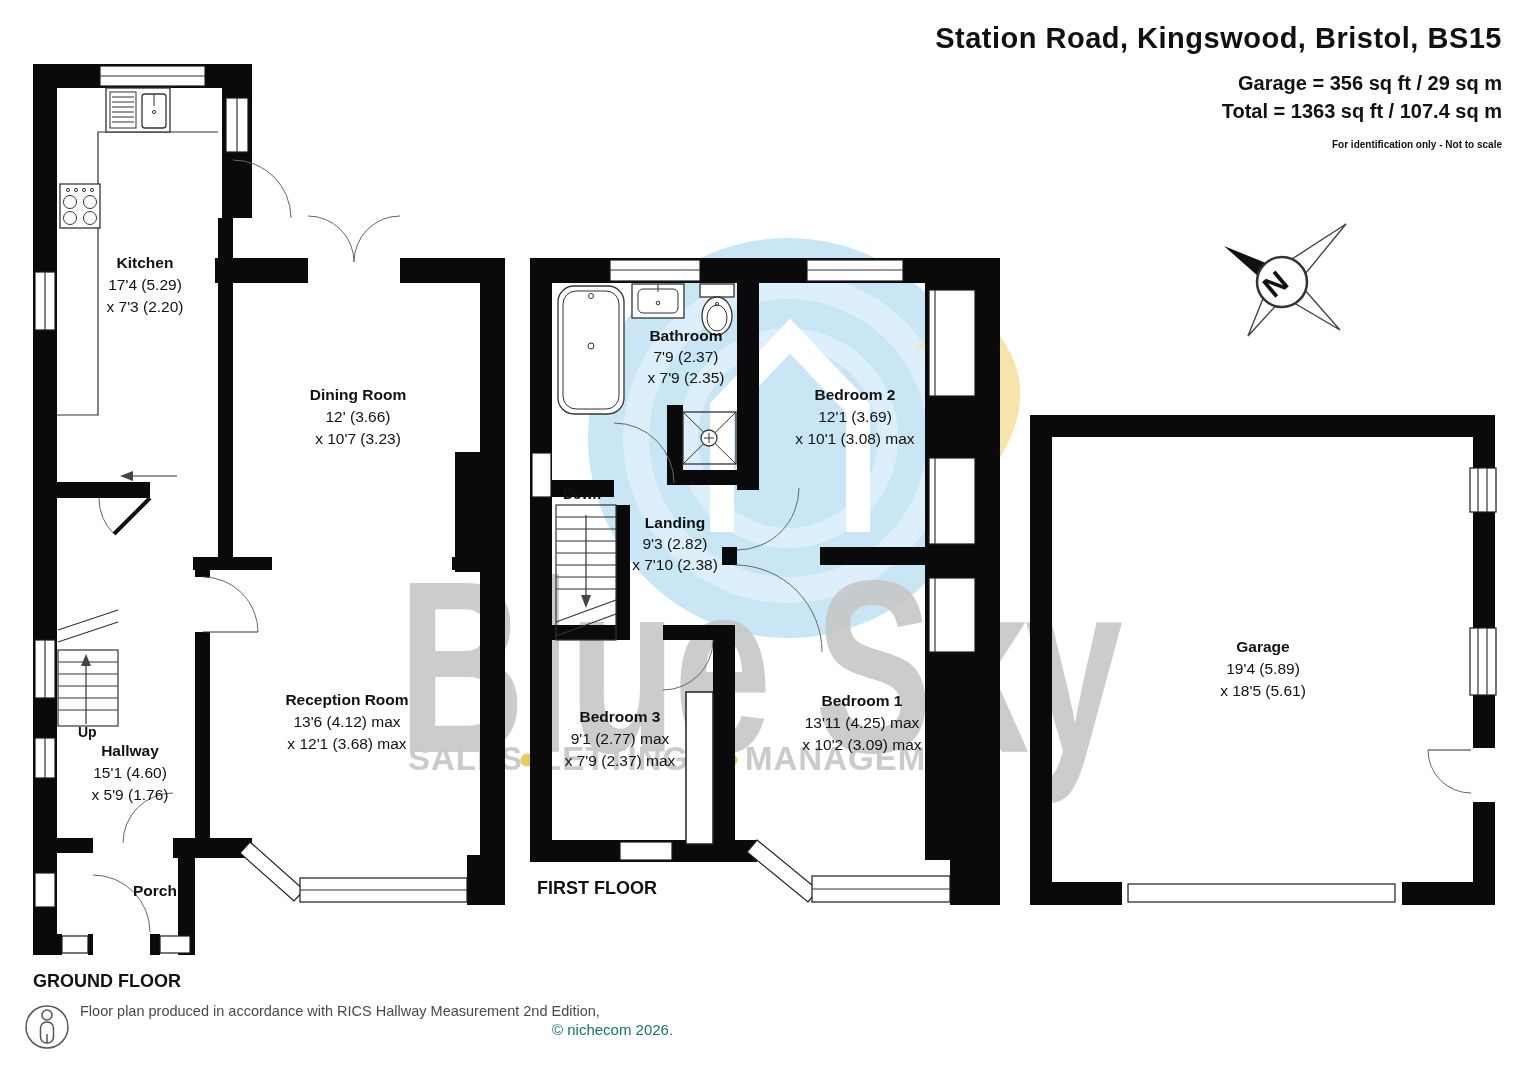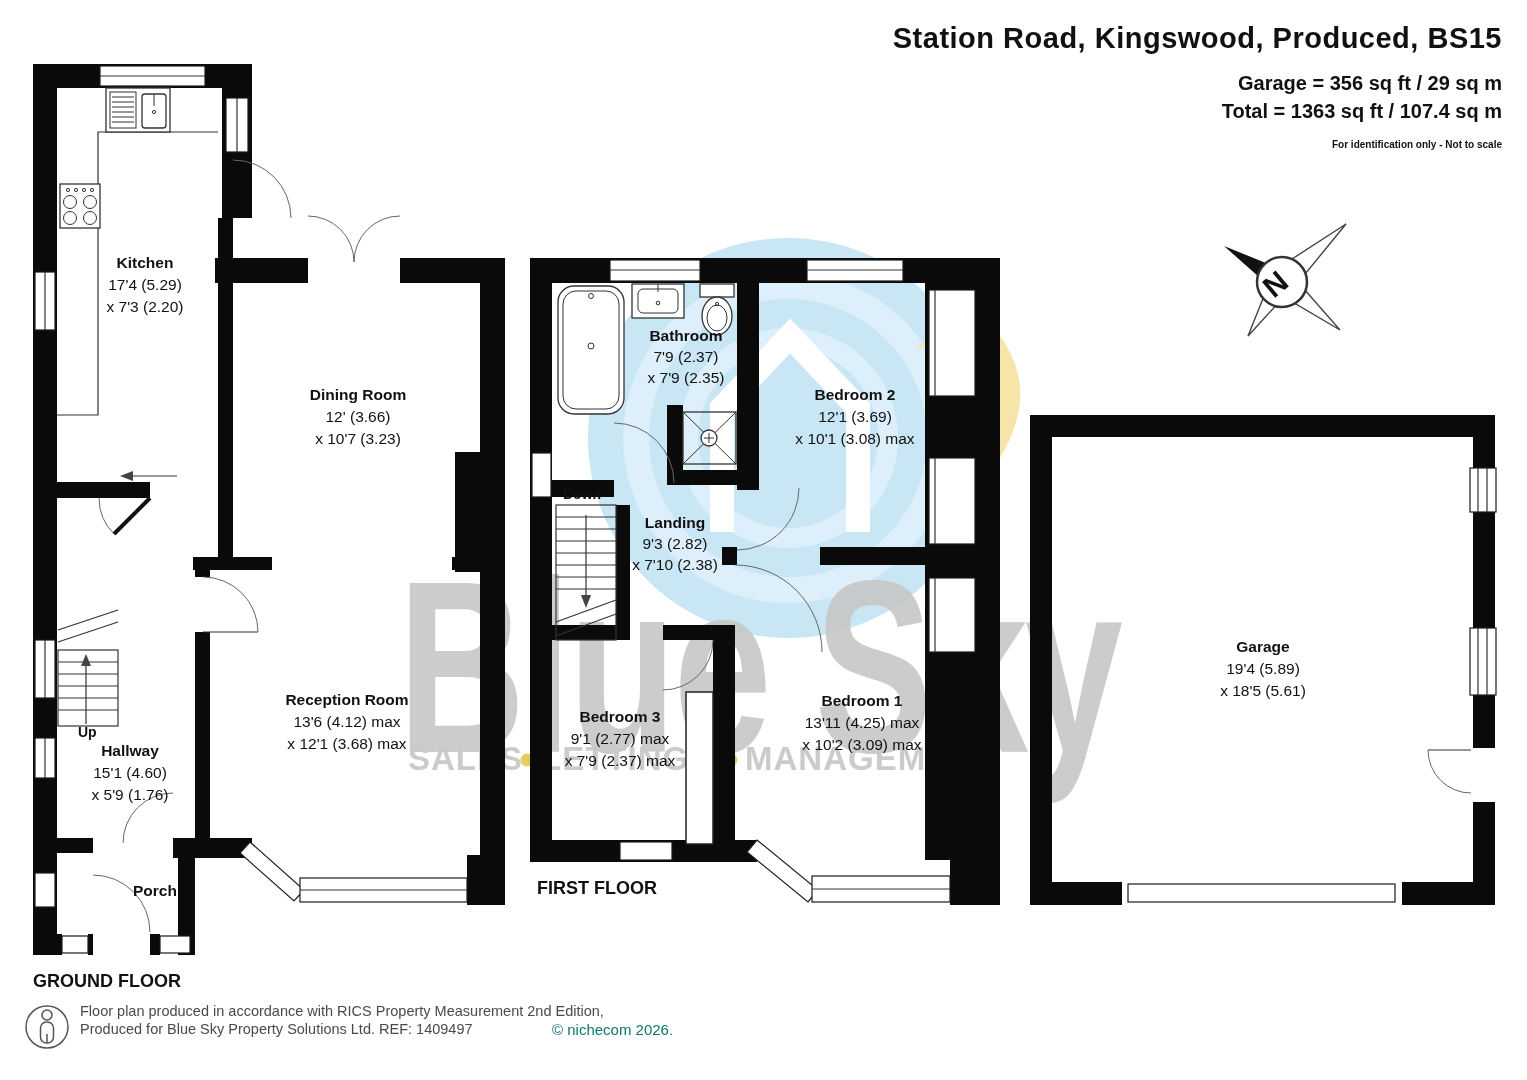--- a/index.html
+++ b/index.html
@@ -28,21 +28,21 @@
   .footer{position:absolute;left:24px;top:1002px;display:flex;align-items:flex-start;color:#4a4a4a;}
   .footer .lines{margin-left:10px;font-size:14.5px;line-height:18px;color:#4a4a4a;}
   .copyright{position:absolute;left:552px;top:1021px;font-size:15px;color:#0f766e;}
 </style>
 </head>
 <body>
 
 <div class="page">
 
   <div class="header">
-    <div class="title">Station Road, Kingswood, Produced, BS15</div>
+    <div class="title">Station Road, Kingswood, Bristol, BS15</div>
     <div class="area-line">Garage = 356 sq ft / 29 sq m</div>
     <div class="area-line">Total = 1363 sq ft / 107.4 sq m</div>
     <div class="note">For identification only - Not to scale</div>
   </div>
 
   <svg class="plan-svg" width="1527" height="1080" viewBox="0 0 1527 1080">
 
     <g>
       <g>
         <circle cx="788" cy="438" r="200" fill="#c9e6f5"></circle>
@@ -328,19 +328,18 @@
   </svg>
 
   <div class="footer">
     <svg width="46" height="50" viewBox="0 0 46 50">
       <circle cx="23" cy="25" r="21" fill="none" stroke="#555" stroke-width="1.5"></circle>
       <circle cx="23" cy="13" r="5" fill="none" stroke="#555" stroke-width="1.5"></circle>
       <rect x="16.5" y="20" width="13" height="21" rx="6" fill="none" stroke="#555" stroke-width="1.5"></rect>
       <line x1="23" y1="32" x2="23" y2="41" stroke="#555" stroke-width="1.5"></line>
     </svg>
     <div class="lines">
-      <div>Floor plan produced in accordance with RICS Property Measurement 2nd Edition,</div>
-      <div>Produced for Blue Sky Property Solutions Ltd.   REF:  1409497</div>
+      <div>Floor plan produced in accordance with RICS Hallway Measurement 2nd Edition,</div>
     </div>
   </div>
   <div class="copyright">© nichecom 2026.</div>
 
 </div>
 
 </body></html>

